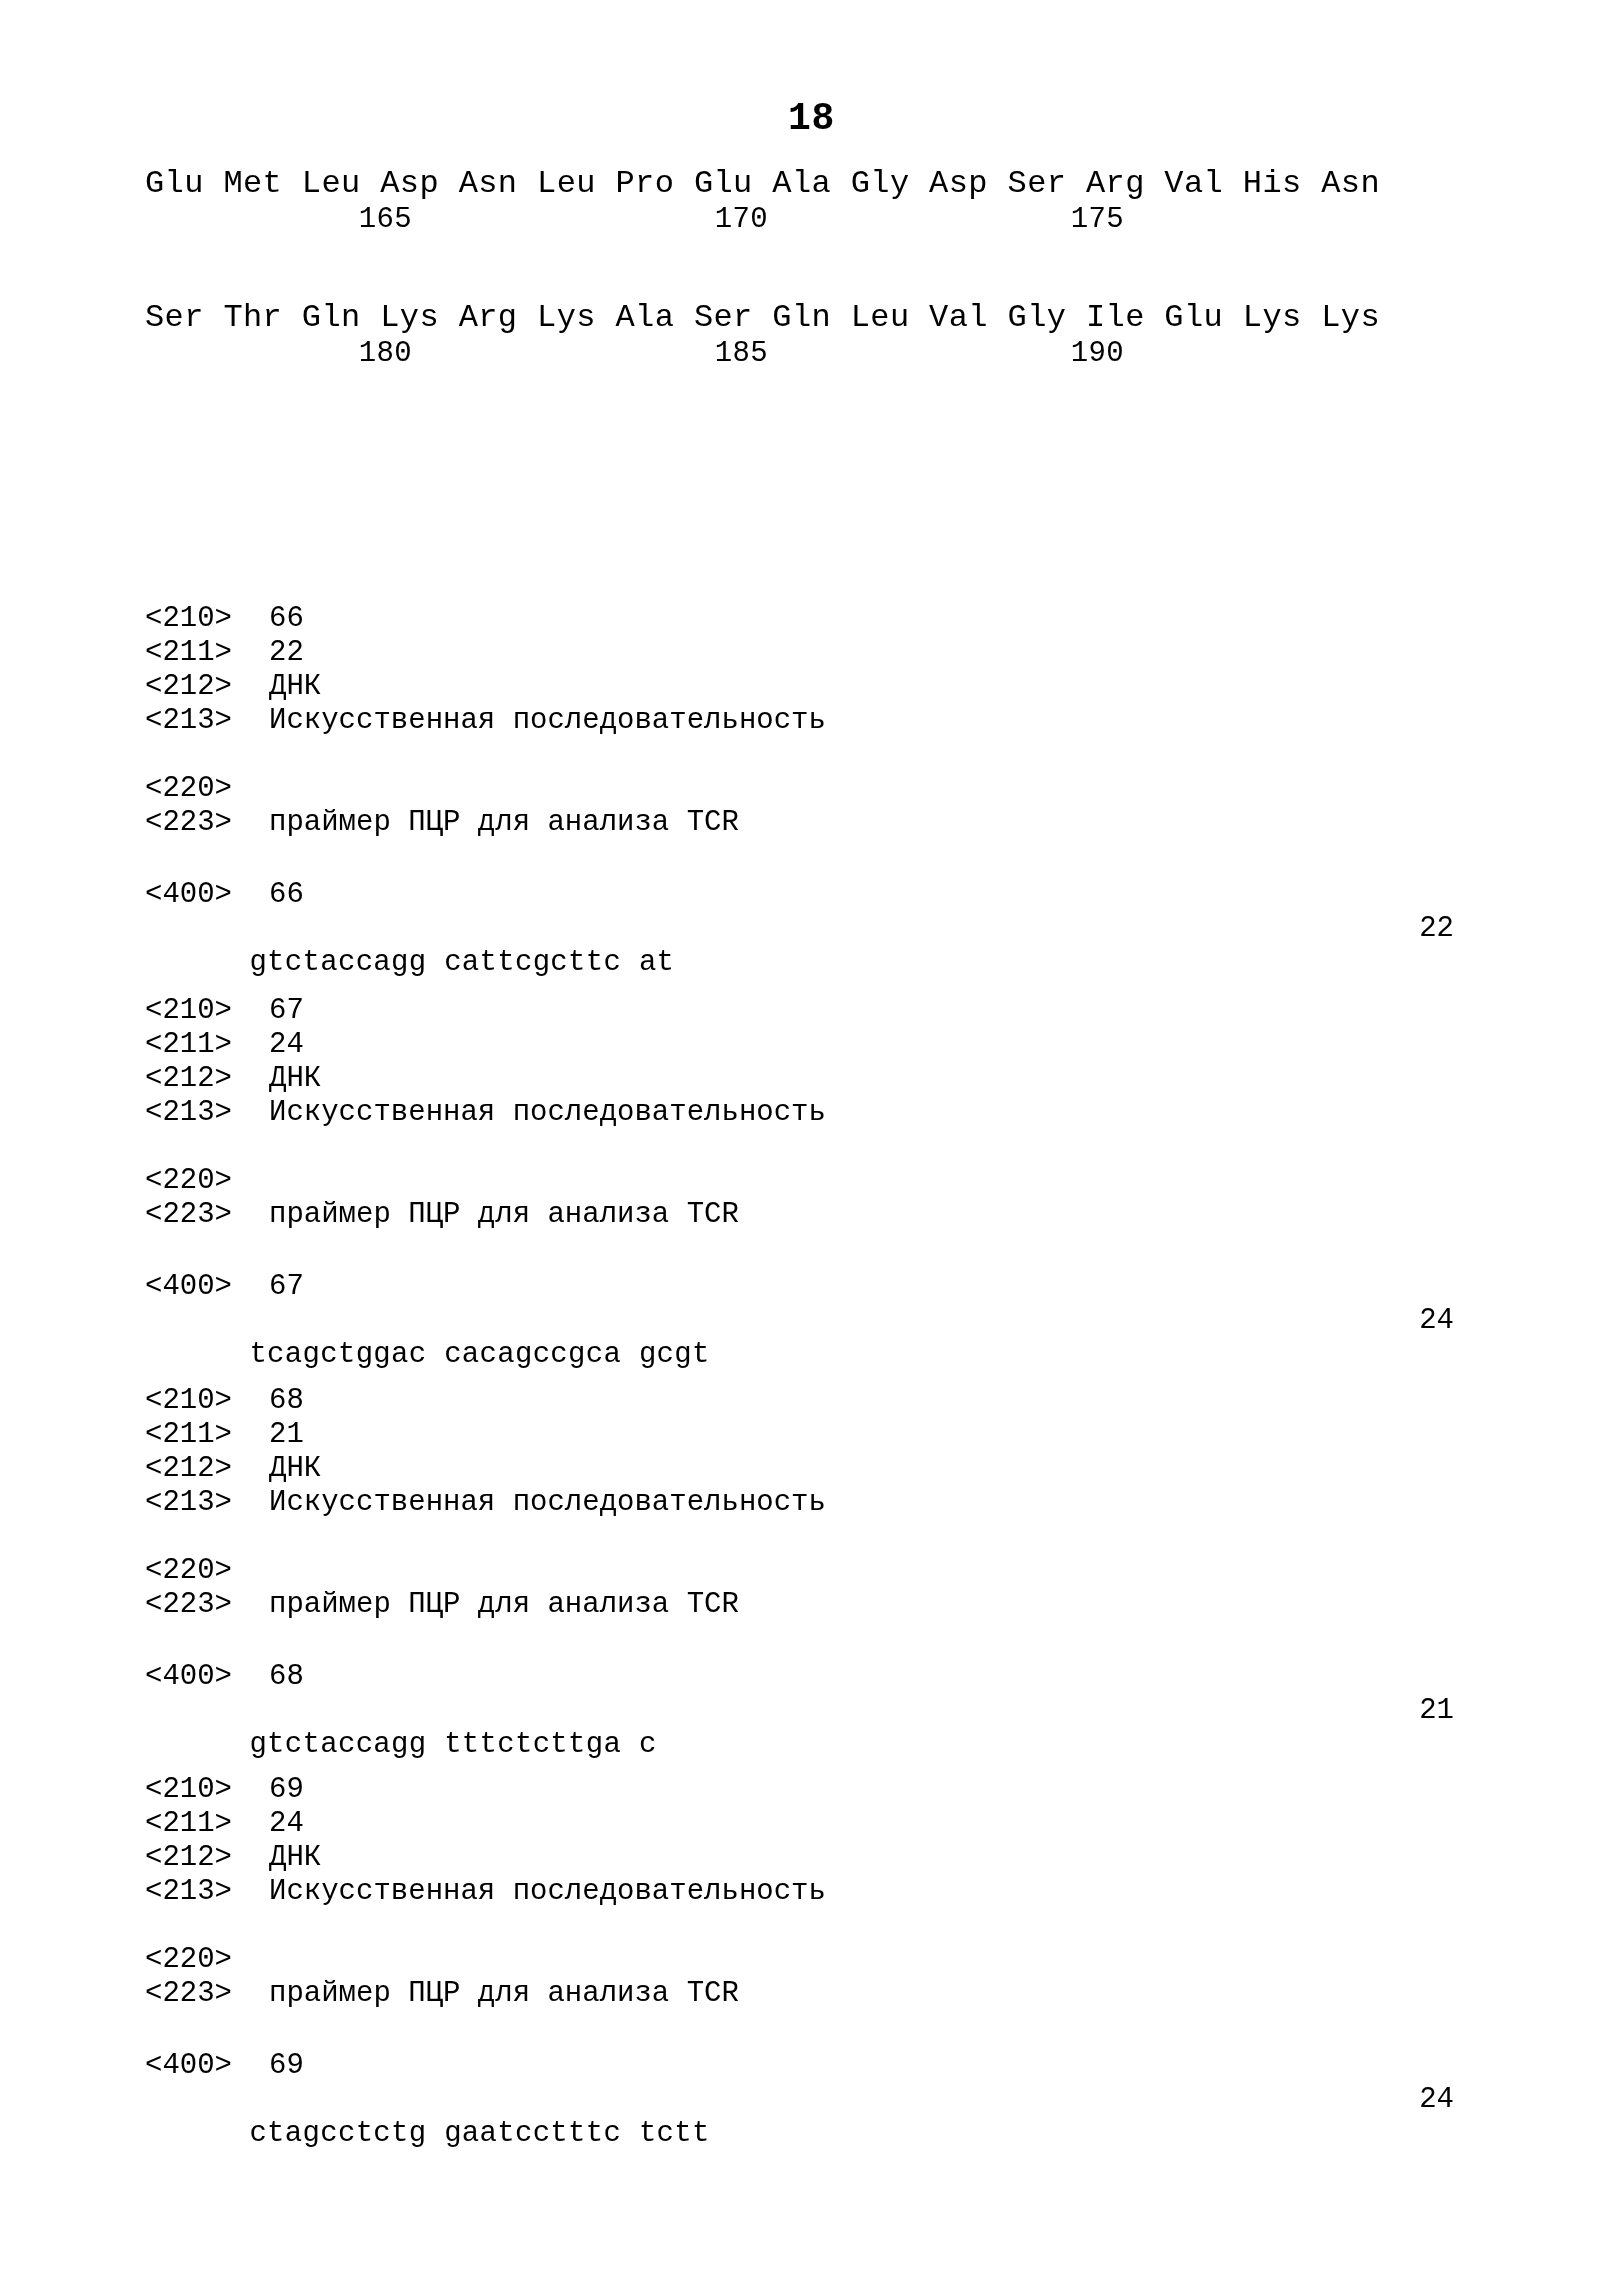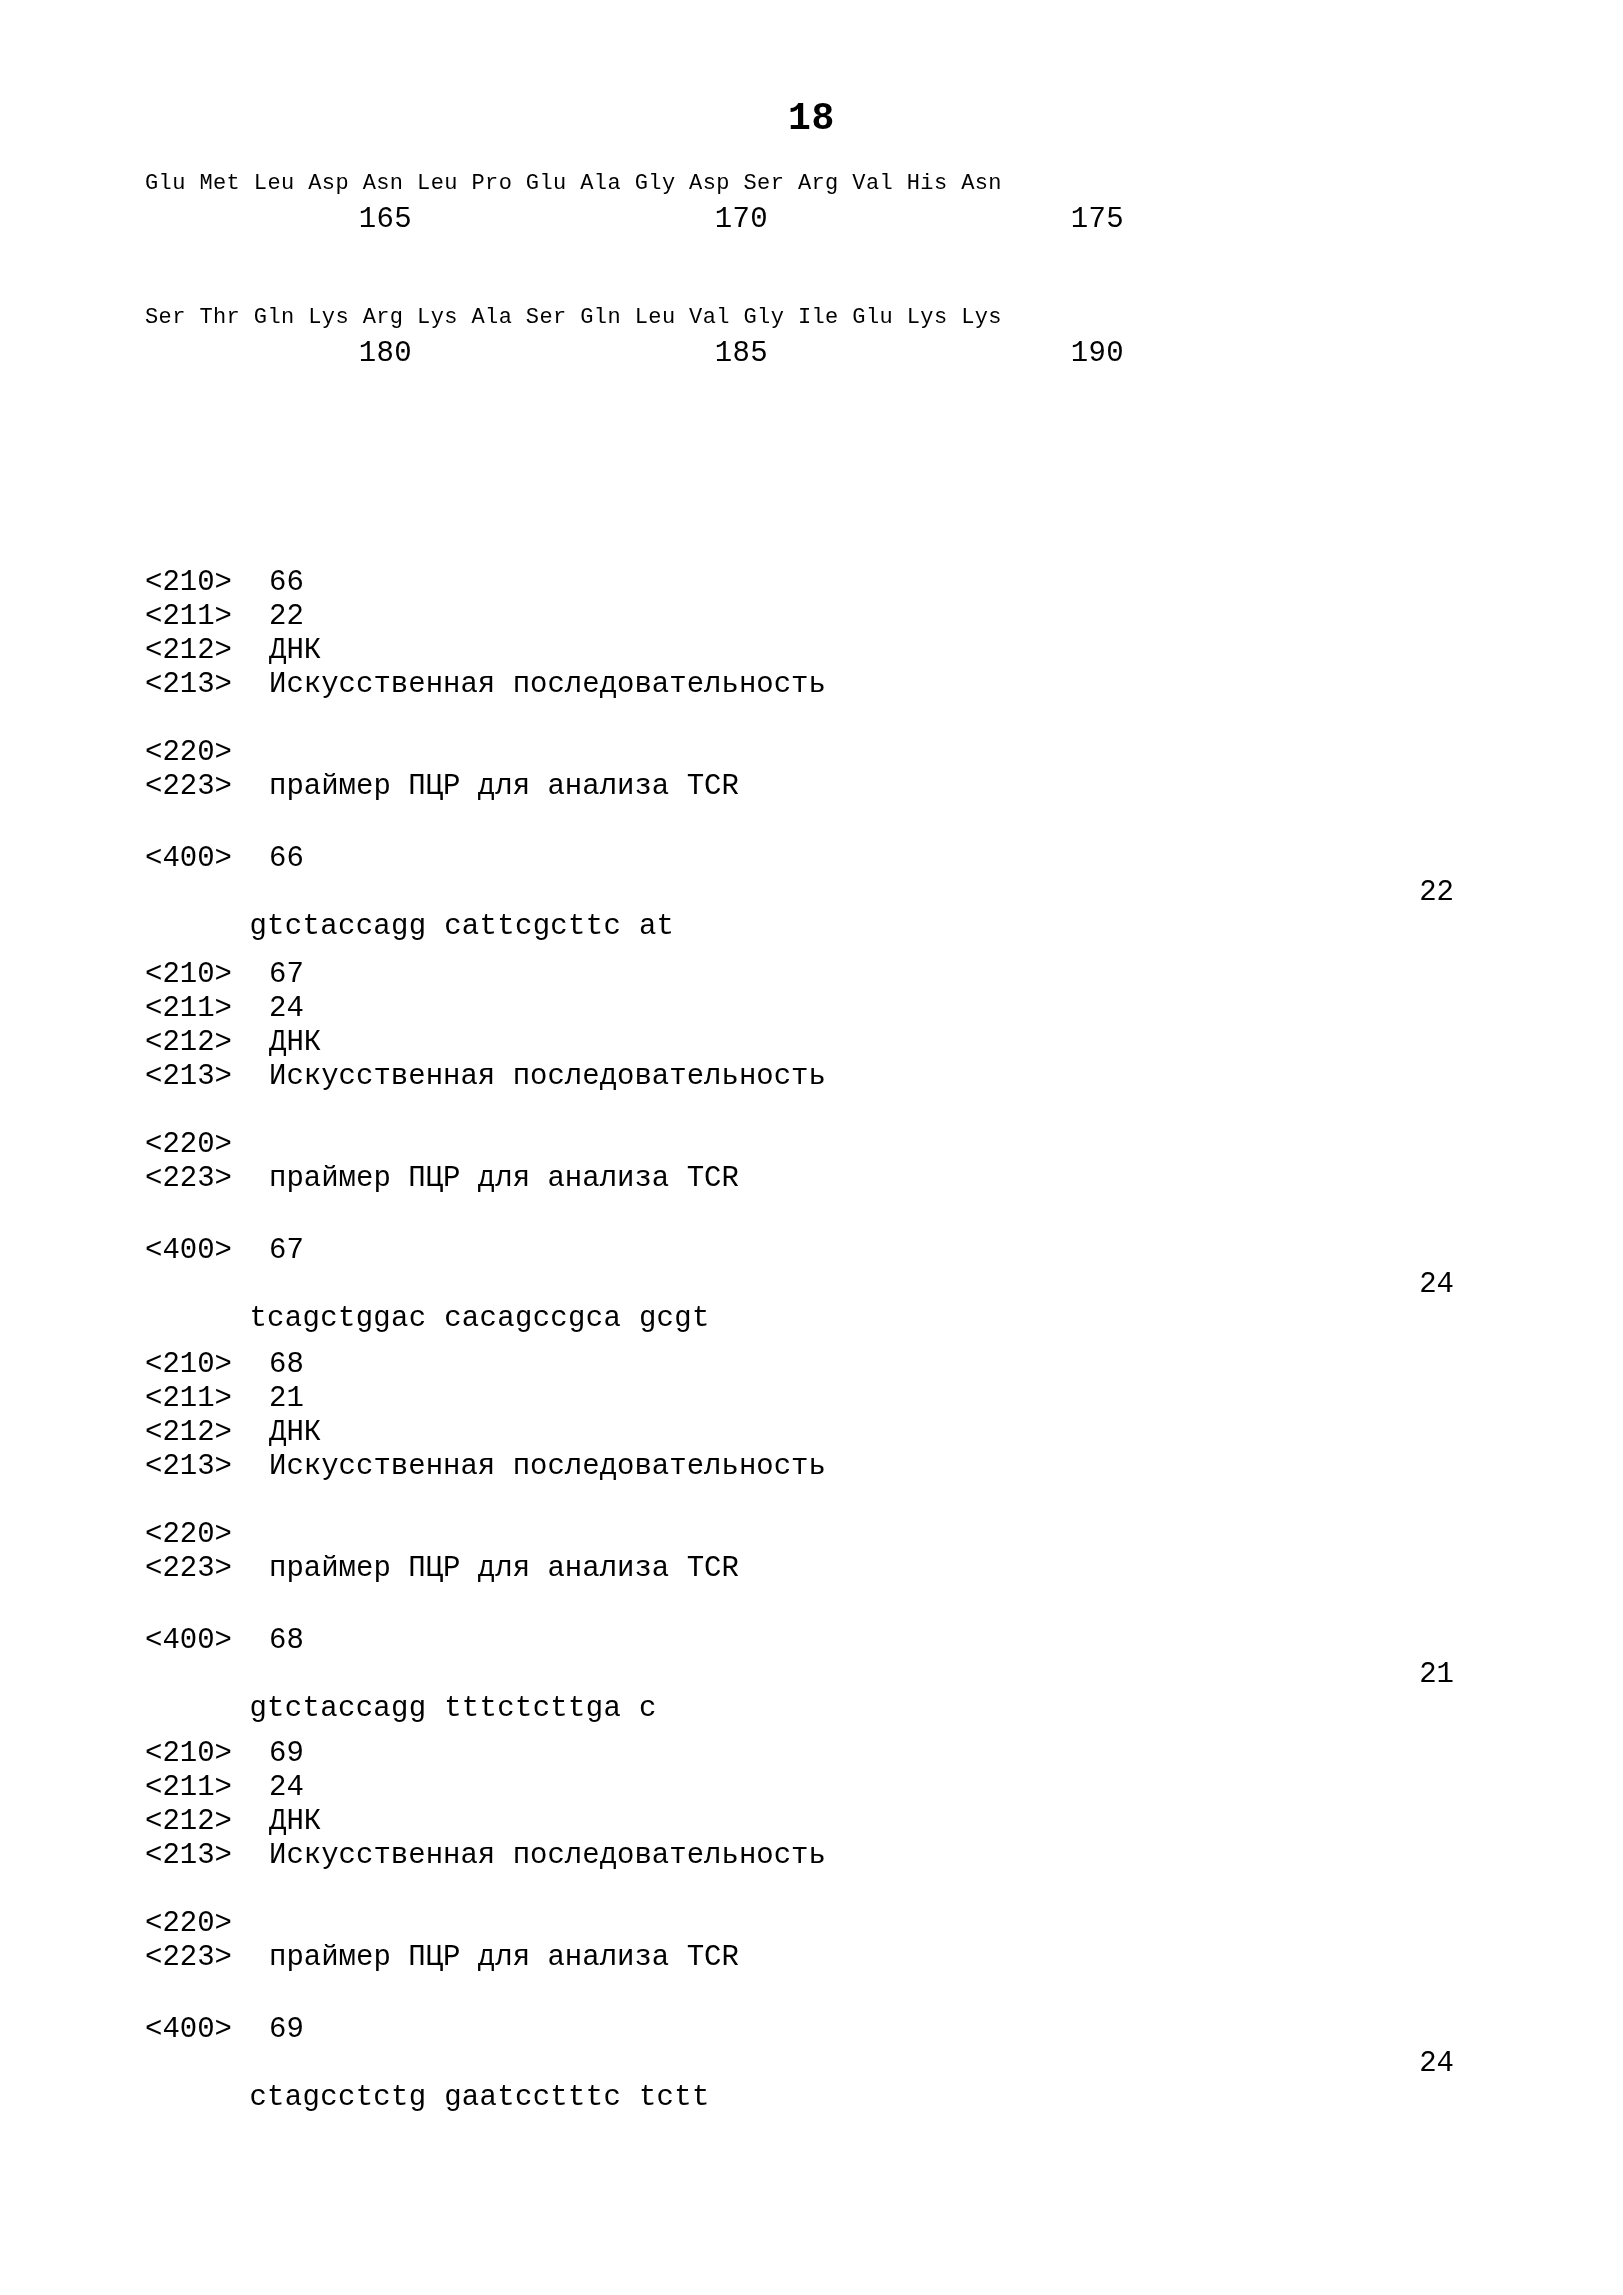--- a/index.html
+++ b/index.html
@@ -29,37 +29,38 @@
     letter-spacing: 0.7px;
   }
 
   
   .aa-block {
     position: absolute;
     left: 145px;
   }
   .aa-residues {
     white-space: pre;
-    font-size: 22px;
+    font-size: 32px;
     line-height: 34px;
     letter-spacing: 0.4px;
   }
   .aa-numbers {
     white-space: pre;
     font-size: 29px;
     line-height: 34px;
     letter-spacing: 0.4px;
     margin-top: 2px;
   }
 
   
   .seq-block {
     position: absolute;
     left: 145px;
     width: 1355px;
+    margin-top: 36px;
   }
   .meta-row {
     display: flex;
     white-space: pre;
     font-size: 29px;
     line-height: 34px;
   }
   .meta-tag {
     width: 124px;
     flex: 0 0 124px;

